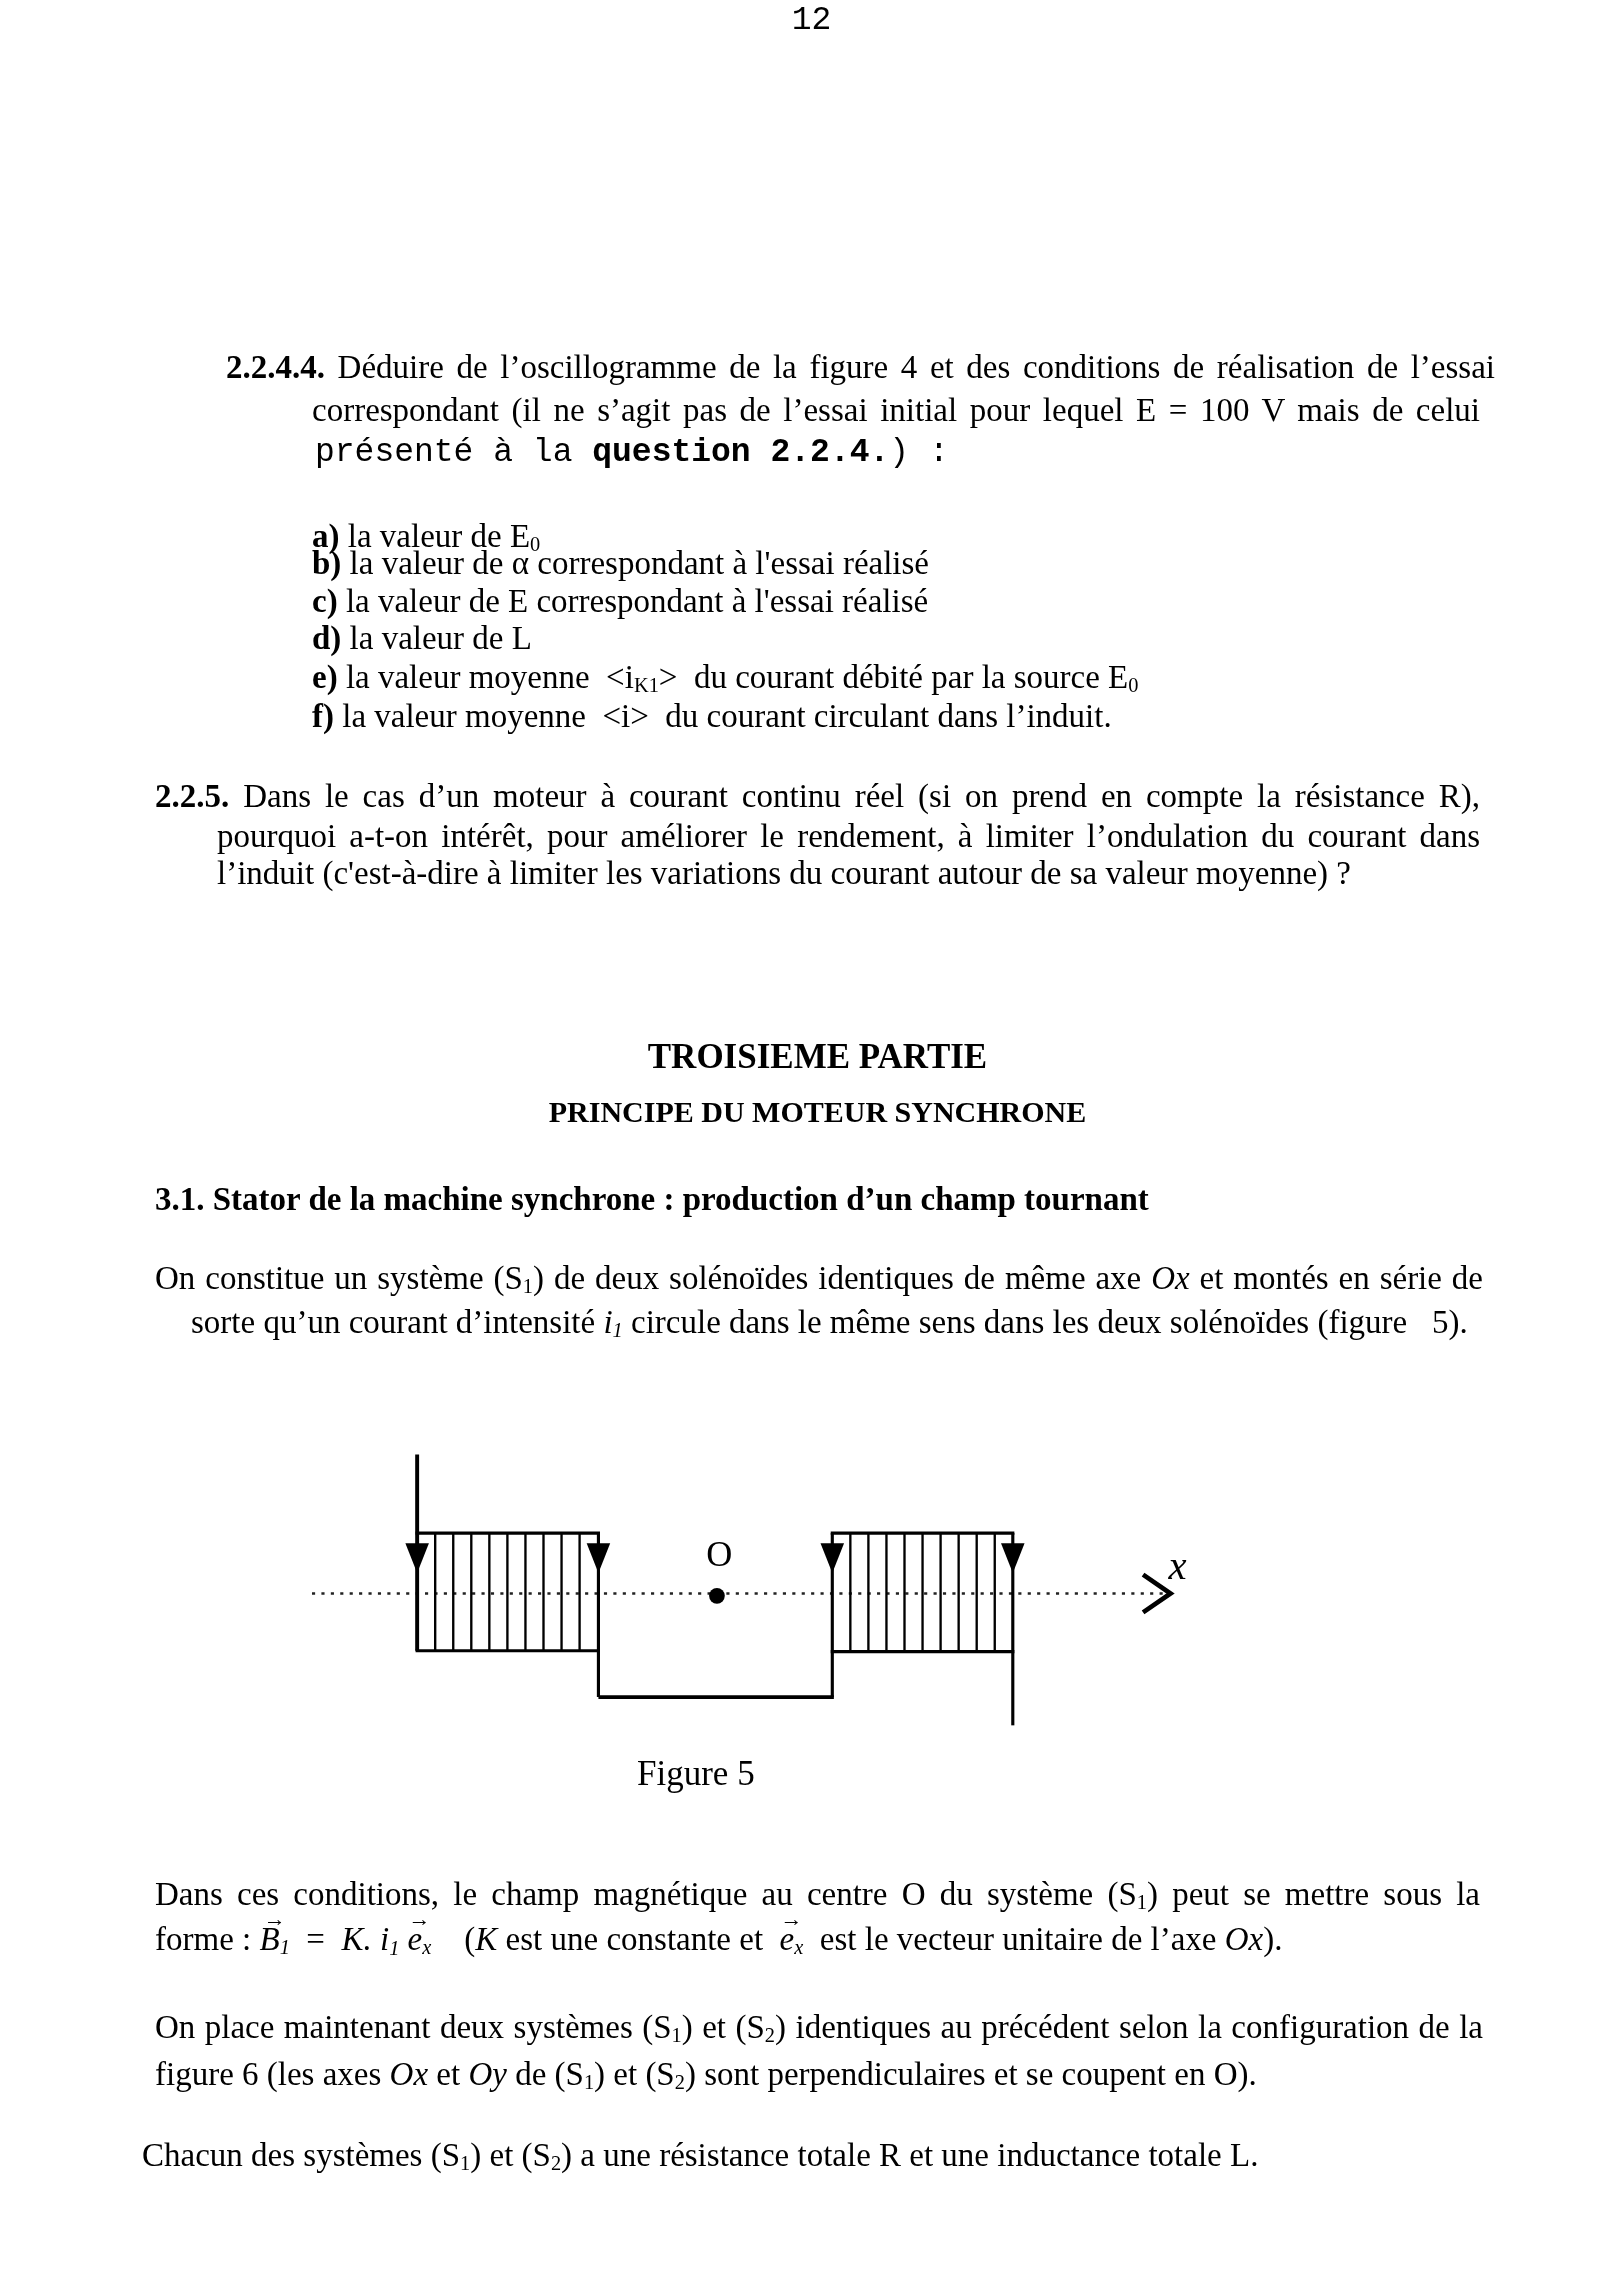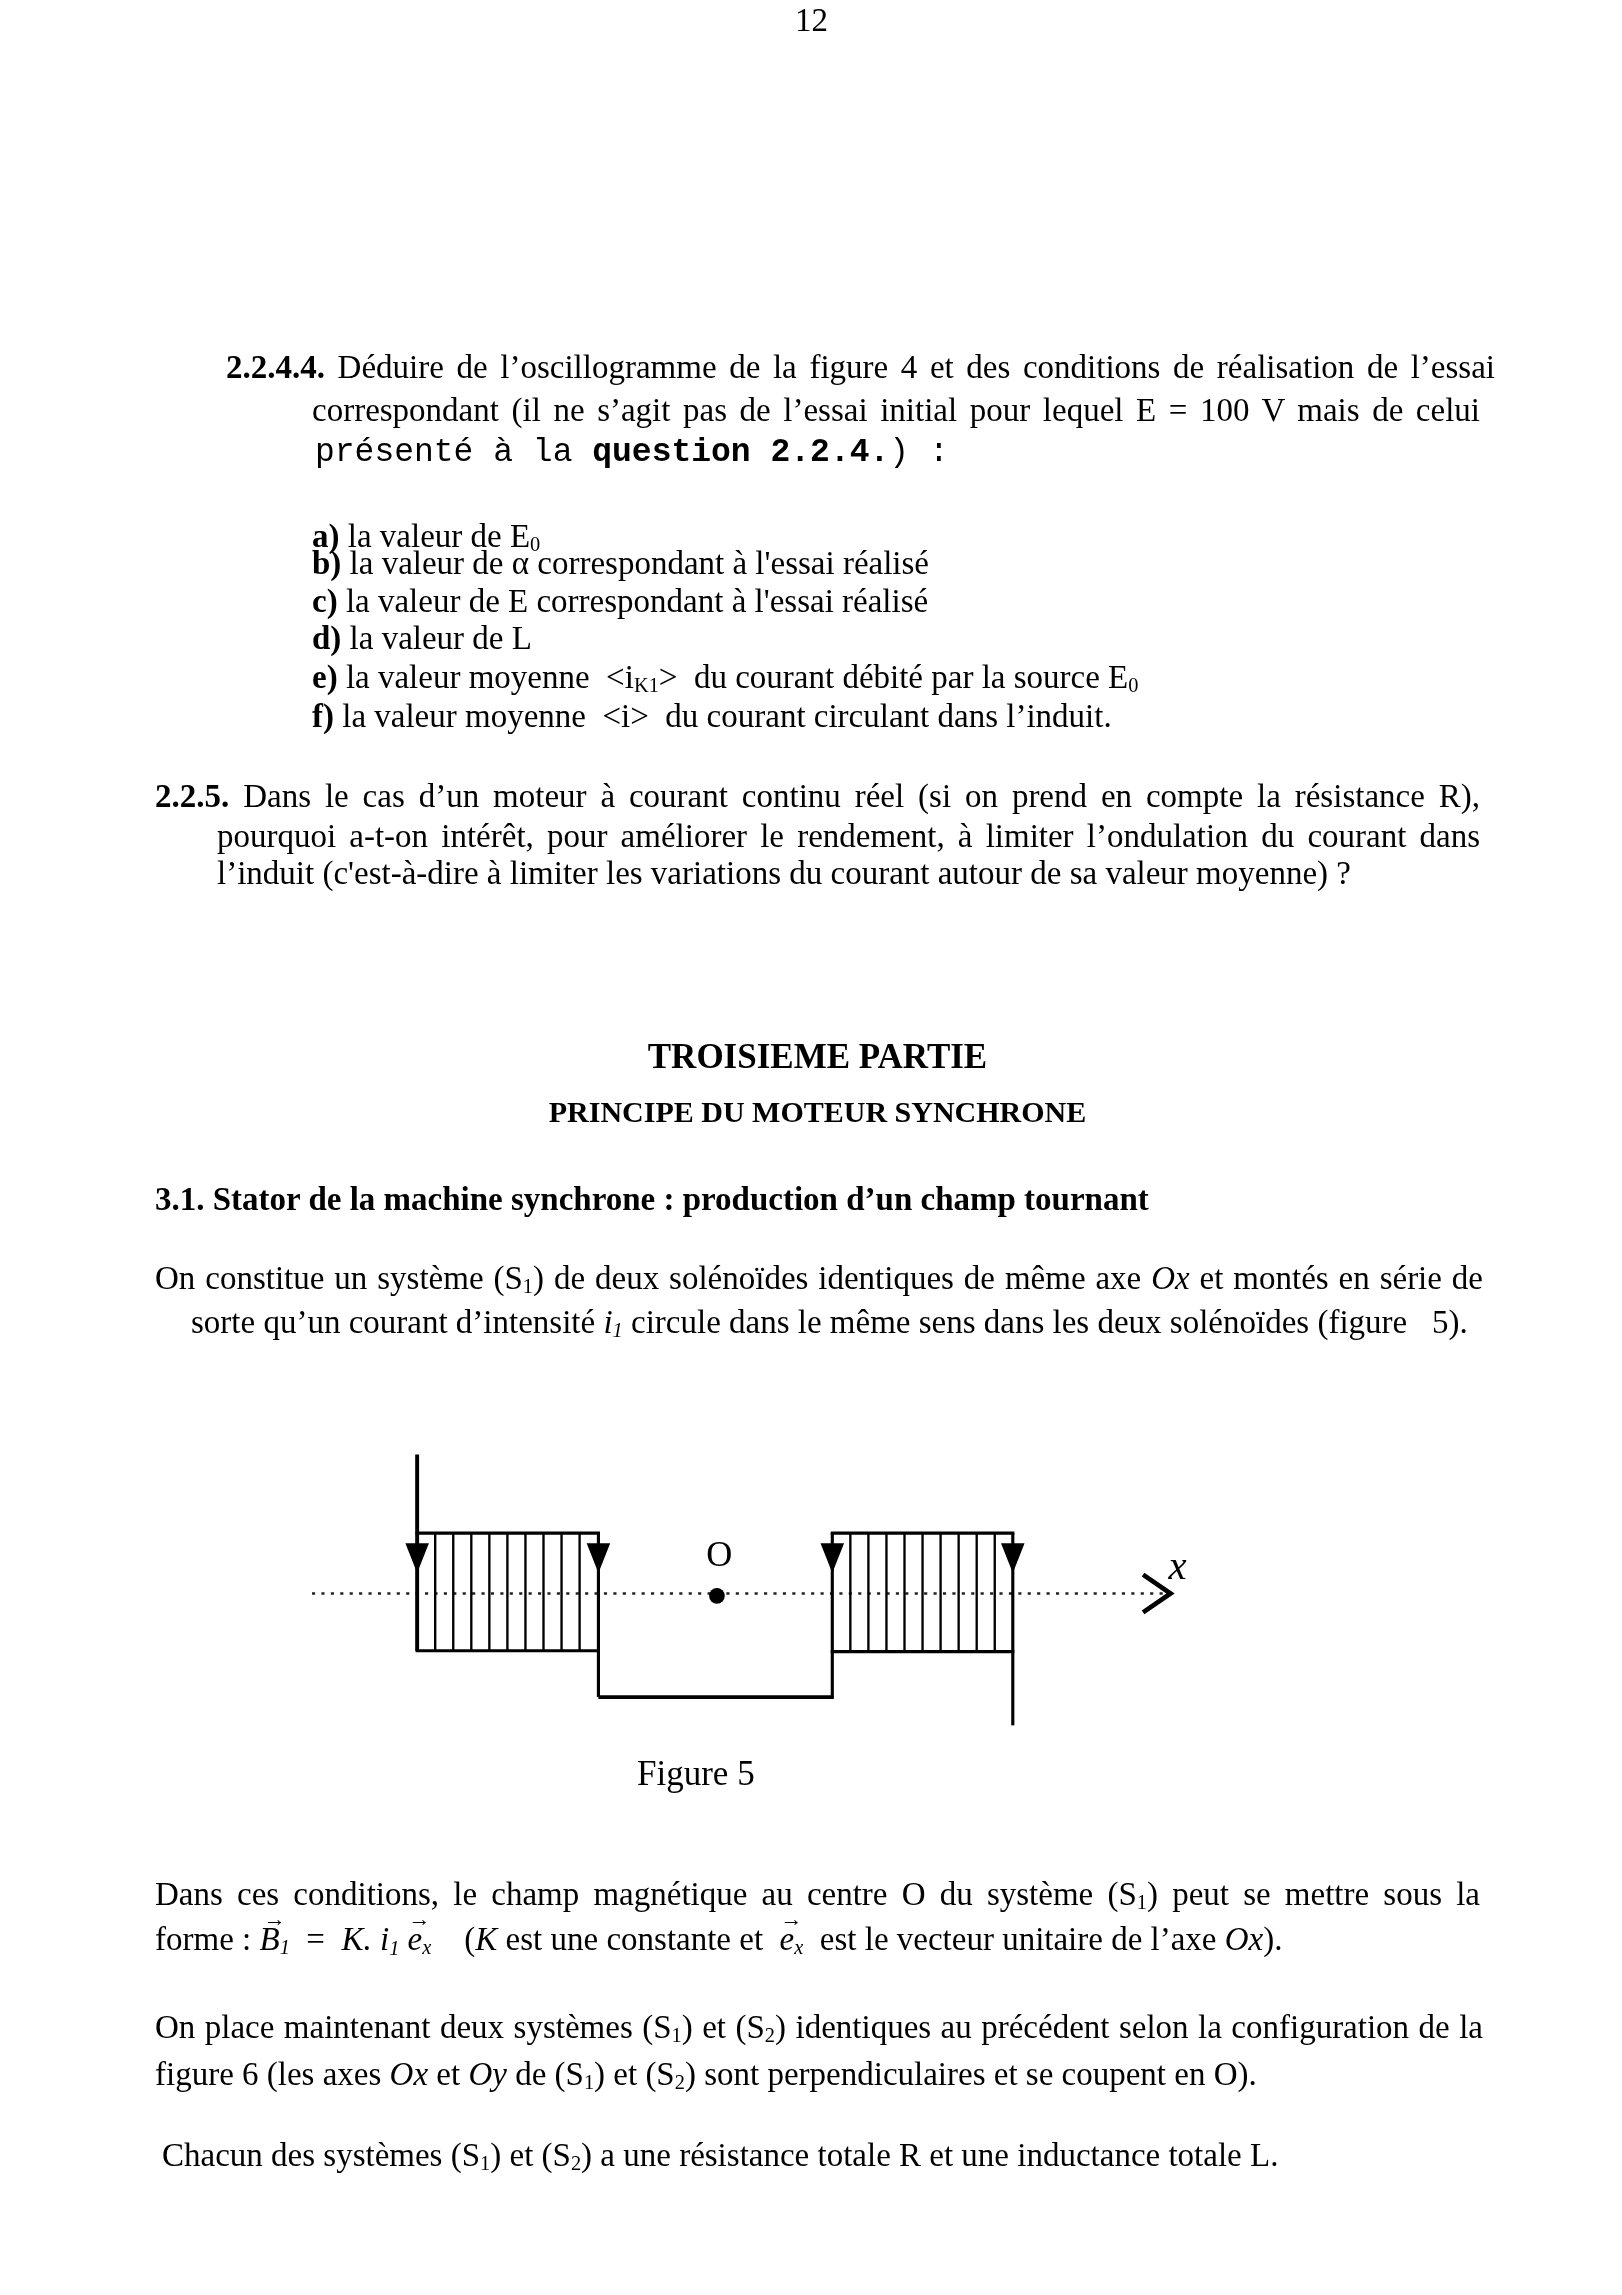--- a/index.html
+++ b/index.html
@@ -19,21 +19,21 @@
   .h31{font-weight:bold;font-size:33px;}
   .caption{font-size:35px;}
   .vec{display:inline-block;text-align:center;line-height:1;vertical-align:baseline;}
   .vec .va{display:block;font-size:22px;line-height:0.55;transform:translateY(1.6px);}
   .vec .vb{display:block;}
   svg text{font-family:"Liberation Serif","DejaVu Serif",serif;}
 </style>
 </head>
 <body>
 
-<div class="abs center" style="left:0;top:123;width:1623px;">12</div>
+<div class="abs center" style="left:0;top:123;width:1623px;font-family:Liberation Mono, monospace;">12</div>
 
 <div class="abs jl" style="left:210px;top:347px;width:1269px;margin-left:16px;"><span class="b">2.2.4.4.</span><span> Déduire de l’oscillogramme de la figure 4 et des conditions de réalisation de l’essai</span></div>
 <div class="abs jl" style="left:312px;top:390px;width:1168px;"><span>correspondant (il ne s’agit pas de l’essai initial pour lequel E = 100 V mais de celui</span></div>
 <div class="abs" style="left:315px;top:432px;font-family:Liberation Mono, monospace;"><span>présenté à la </span><span class="b">question 2.2.4.</span><span>) :</span></div>
 
 <div class="abs" style="left:312px;top:516px;"><span class="b">a)</span><span> la valeur de E</span><sub>0</sub></div>
 <div class="abs" style="left:312px;top:543px;"><span class="b">b)</span><span> la valeur de α correspondant à l'essai réalisé</span></div>
 <div class="abs" style="left:312px;top:581px;"><span class="b">c)</span><span> la valeur de E correspondant à l'essai réalisé</span></div>
 <div class="abs" style="left:312px;top:618px;"><span class="b">d)</span><span> la valeur de L</span></div>
 <div class="abs" style="left:312px;top:657px;"><span class="b">e)</span><span> la valeur moyenne &lt;i</span><sub>K1</sub><span>&gt; du courant débité par la source E</span><sub>0</sub></div>
@@ -103,14 +103,14 @@
 </svg>
 
 <div class="abs caption" style="left:637px;top:1752px;">Figure 5</div>
 
 <div class="abs jl" style="left:155px;top:1874px;width:1325px;"><span>Dans ces conditions, le champ magnétique au centre O du système (S</span><sub>1</sub><span>) peut se mettre sous la</span></div>
 <div class="abs" style="left:155px;top:1911px;"><span>forme : </span><span class="vec"><span class="va">→</span><span class="vb"><span class="it">B</span><sub class="it">1</sub></span></span><span> = </span><span class="it">K.</span><span> </span><span class="it">i</span><sub class="it">1</sub><span> </span><span class="vec"><span class="va">→</span><span class="vb"><span class="it">e</span><sub class="it">x</sub></span></span><span>  (</span><span class="it">K</span><span> est une constante et </span><span class="vec"><span class="va">→</span><span class="vb"><span class="it">e</span><sub class="it">x</sub></span></span><span> est le vecteur unitaire de l’axe </span><span class="it">Ox</span><span>).</span></div>
 
 <div class="abs jl" style="left:155px;top:2007px;width:1328px;"><span>On place maintenant deux systèmes (S</span><sub>1</sub><span>) et (S</span><sub>2</sub><span>) identiques au précédent selon la configuration de la</span></div>
 <div class="abs" style="left:155px;top:2054px;"><span>figure 6 (les axes </span><span class="it">Ox</span><span> et </span><span class="it">Oy</span><span> de (S</span><sub>1</sub><span>) et (S</span><sub>2</sub><span>) sont perpendiculaires et se coupent en O).</span></div>
 
-<div class="abs" style="left:162px;top:2135px;"><span>Chacun des systèmes (S</span><sub>1</sub><span>) et (S</span><sub>2</sub><span>) a une résistance totale R et une inductance totale L.</span></div>
+<div class="abs" style="left:142px;top:2135px;"><span>Chacun des systèmes (S</span><sub>1</sub><span>) et (S</span><sub>2</sub><span>) a une résistance totale R et une inductance totale L.</span></div>
 
 
 </body></html>

